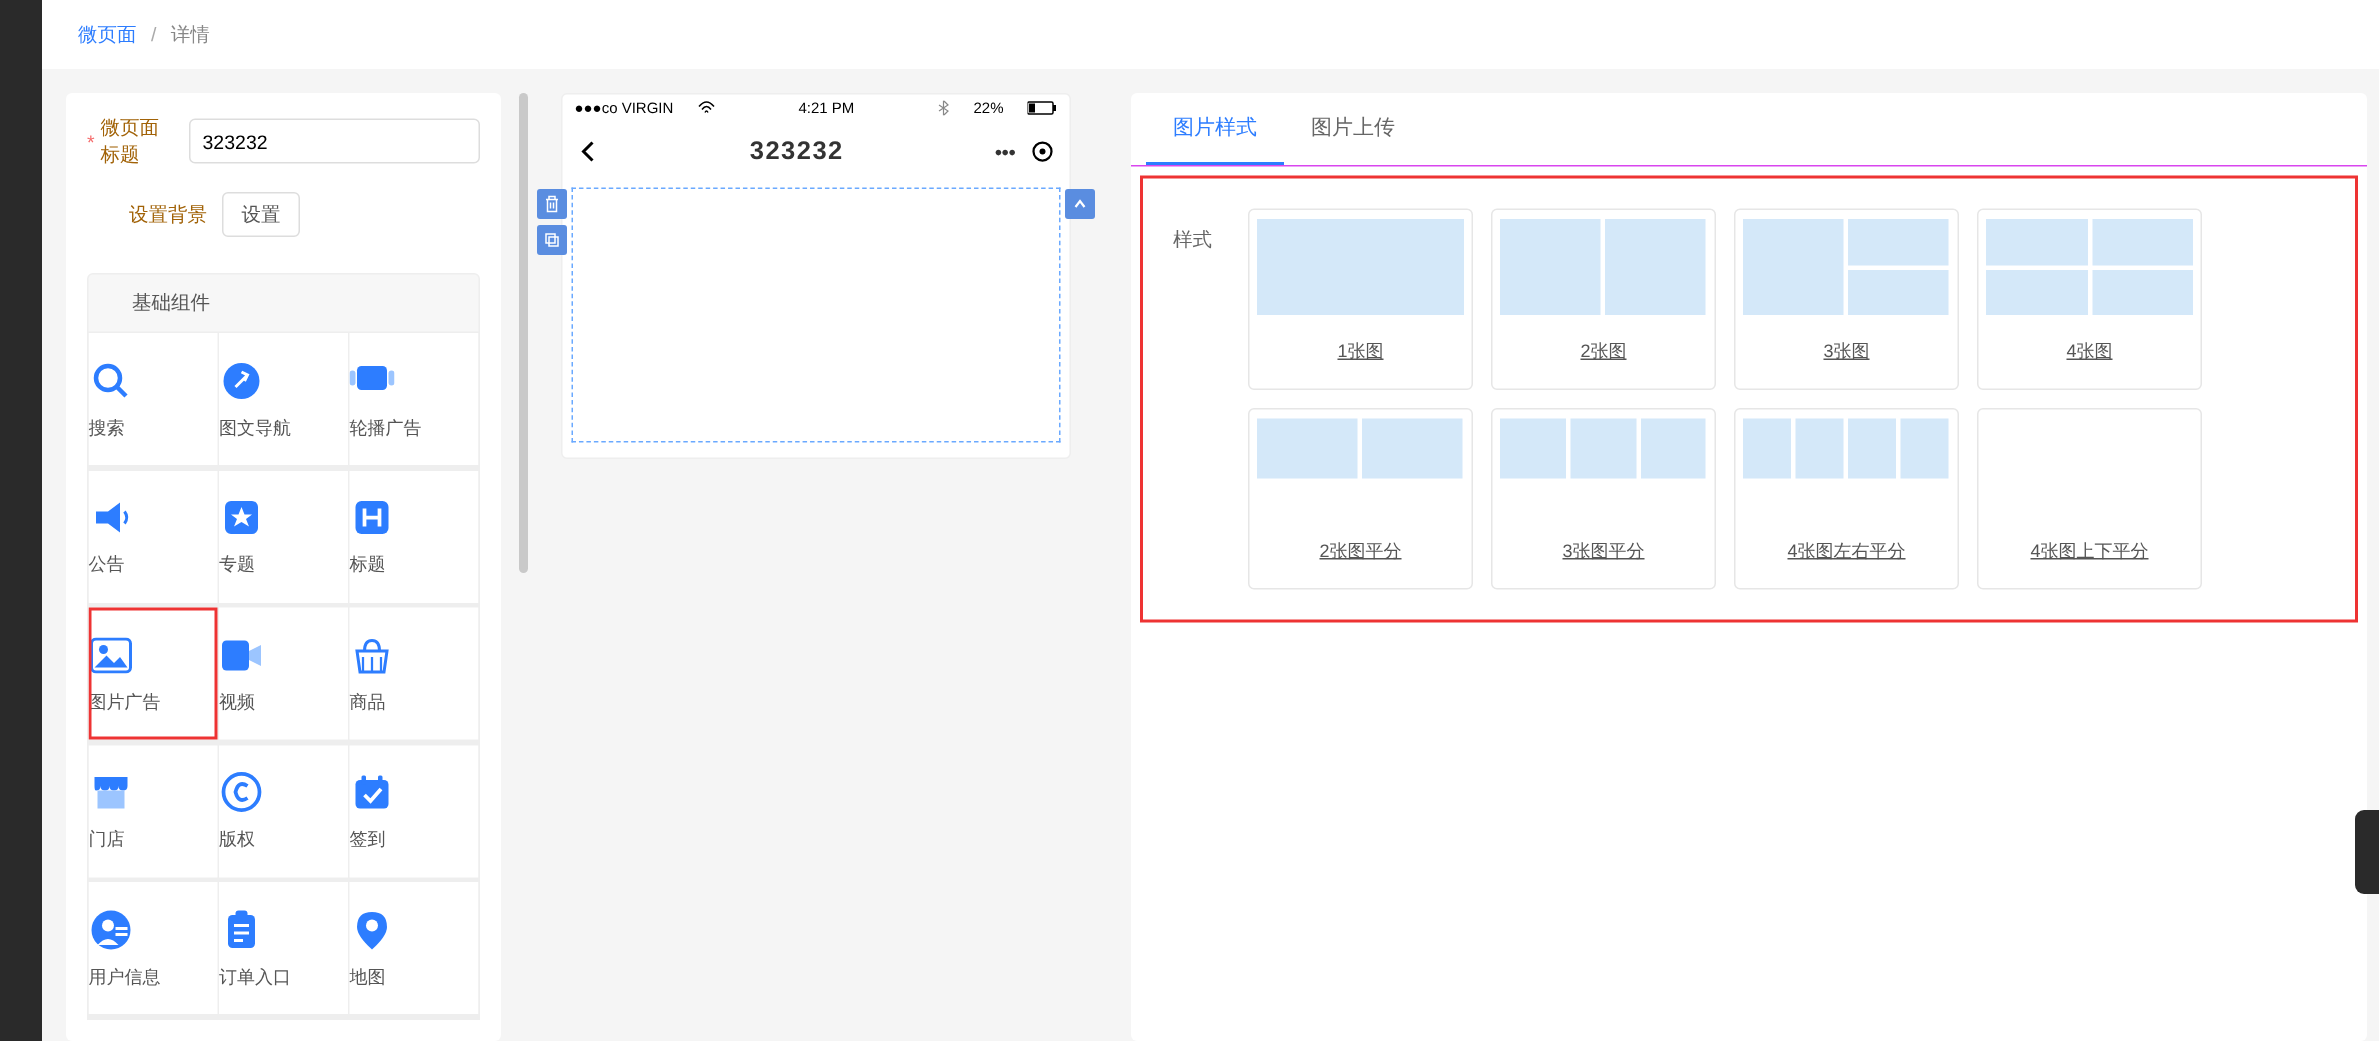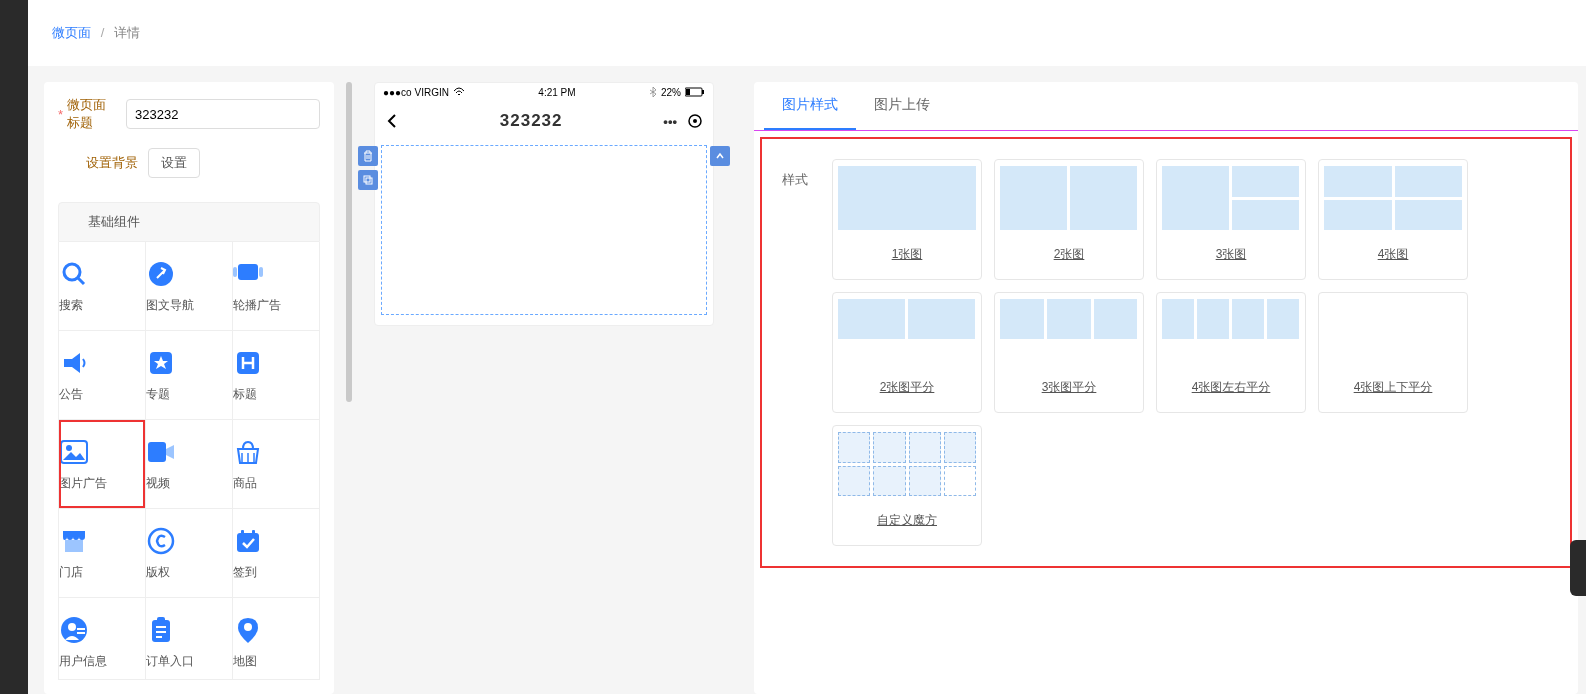--- a/index.html
+++ b/index.html
@@ -1,20 +1,20 @@
 <!DOCTYPE html>
 <html><head>
 <meta charset="utf-8">
 <style>
 * { box-sizing: border-box; margin: 0; padding: 0; }
 body { font-family: -apple-system, "Microsoft YaHei", sans-serif; font-size: 13px; color: #333; background: #f5f5f5; }
 .app { display: flex; width: 1586px; height: 694px; }
 .left-margin { width: 28px; background: #2a2a2a; }
 .main-area { flex: 1; background: #f5f5f5; display: flex; flex-direction: column; }
-.breadcrumb { padding: 24px 24px; background: #fff; font-size: 13px; }
+.breadcrumb { padding: 14px 24px; background: #fff; font-size: 13px; }
 .breadcrumb a { color: #2d7dff; text-decoration: none; }
 .breadcrumb .sep { color: #aaa; margin: 0 6px; }
 .breadcrumb .cur { color: #888; }
 .content { display: flex; flex: 1; gap: 20px; padding: 16px 0 0 16px; overflow: hidden; }
 
 
 .left-panel { width: 290px; background: #fff; border-radius: 4px; padding: 14px; display: flex; flex-direction: column; }
 .form-row { display: flex; align-items: center; margin-bottom: 16px; }
 .form-row .req { color: #f56c6c; margin-right: 4px; }
 .form-row .lbl { color: #a16207; margin-right: 10px; font-size: 13px; }
@@ -25,21 +25,21 @@
 .comp-cell { background: #fff; display: flex; flex-direction: column; align-items: flex-start; justify-content: center; height: 88px; cursor: pointer; position: relative; }
 .comp-cell.selected { outline: 2px solid #e33; outline-offset: -2px; }
 .comp-cell .ic { width: 30px; height: 30px; display: flex; align-items: center; justify-content: center; margin-bottom: 8px; }
 .comp-cell .nm { font-size: 12px; color: #555; }
 
 
 .preview-col { width: 380px; display: flex; flex-direction: column; align-items: center; position: relative; }
 .scrollbar-stub { position: absolute; left: -8px; top: 0; width: 6px; height: 320px; background: #c9c9c9; border-radius: 3px; }
 .phone { width: 340px; background: #fff; border: 1px solid #eee; border-radius: 4px; overflow: visible; position: relative; }
 .statusbar { display: flex; align-items: center; justify-content: space-between; height: 18px; padding: 0 8px; font-size: 10px; color: #000; }
-.statusbar .l, .statusbar .r { display: flex; align-items: center; gap: 4px; }
+.statusbar .l, .statusbar .r { display: flex; align-items: center; gap: 16px; }
 .titlebar { display: flex; align-items: center; justify-content: space-between; height: 40px; padding: 0 10px; }
 .titlebar .ti { flex: 1; text-align: center; font-size: 17px; font-weight: 700; letter-spacing: 1px; }
 .canvas-slot { margin: 4px 6px 10px 6px; height: 170px; border: 1px dashed #6aa9ff; position: relative; }
 .slot-tools { position: absolute; left: -24px; top: 0; display: flex; flex-direction: column; gap: 4px; }
 .slot-tools .tb { width: 20px; height: 20px; background: #5a8de0; border-radius: 2px; display: flex; align-items: center; justify-content: center; cursor: pointer; }
 .slot-right { position: absolute; right: -24px; top: 0; width: 20px; height: 20px; background: #5a8de0; border-radius: 2px; display: flex; align-items: center; justify-content: center; cursor: pointer; }
 
 
 .config-panel { flex: 1; background: #fff; border-radius: 4px; margin-right: 8px; padding: 0; overflow: auto; }
 .tabs { display: flex; border-bottom: 1px solid #d946ef; padding-left: 10px; }
@@ -366,33 +366,20 @@
                       <div class="blk" style="flex:1"></div>
                       <div class="blk" style="flex:1"></div>
                     </div>
                     <div style="display:flex;gap:3px;height:30px;margin-top:3px">
                       <div class="blk" style="flex:1"></div>
                       <div class="blk" style="flex:1"></div>
                     </div>
                   </div>
                   <div class="cap">4张图上下平分</div>
                 </div>
-                <div class="style-card">
-                  <div class="custom-thumb">
-                    <div class="db"></div>
-                    <div class="db"></div>
-                    <div class="db"></div>
-                    <div class="db"></div>
-                    <div class="db"></div>
-                    <div class="db"></div>
-                    <div class="db"></div>
-                    <div class="de"></div>
-                  </div>
-                  <div class="cap">自定义魔方</div>
-                </div>
               </div>
           </div>
         </div>
       </div>
     </div>
   </div>
 </div>
 
 <div class="right-tag"></div>
 

